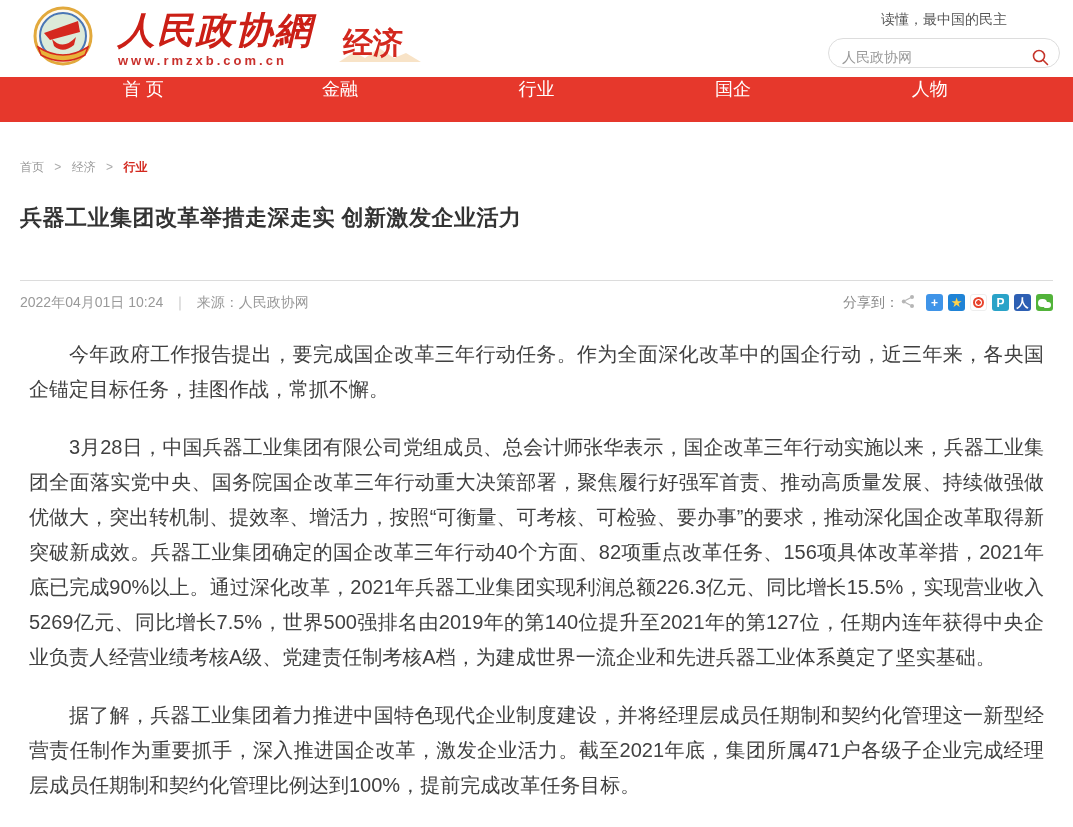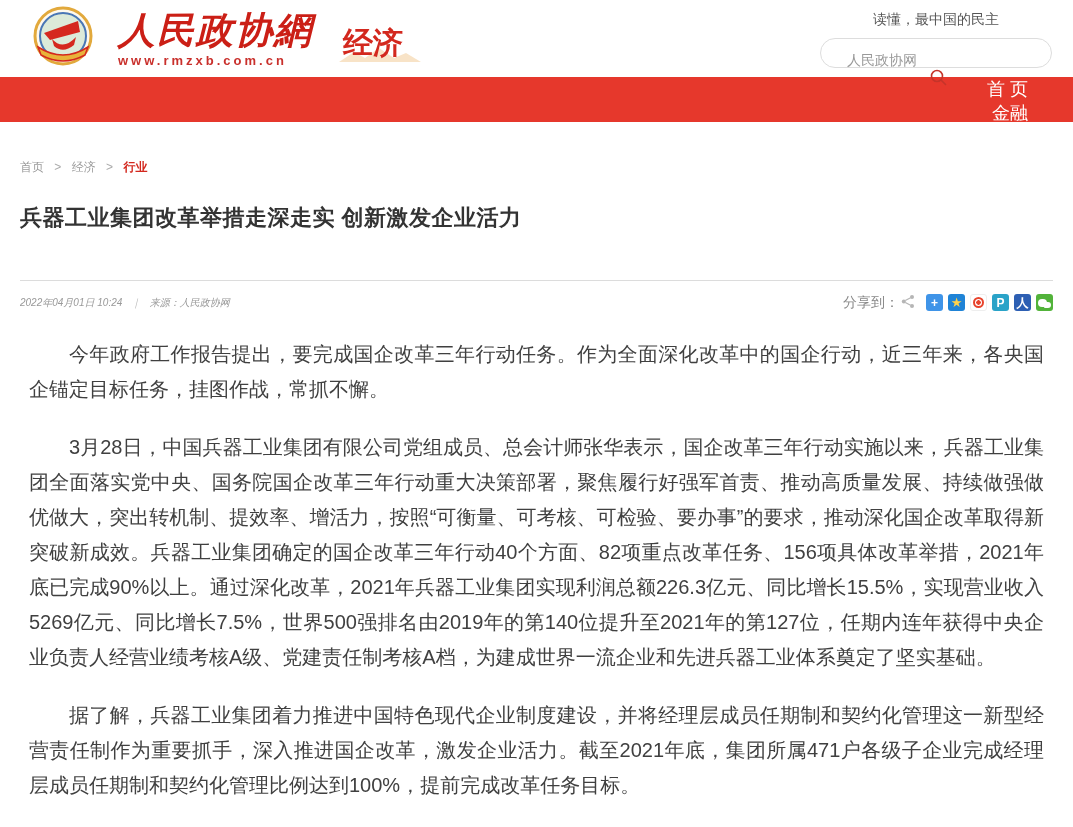--- a/index.html
+++ b/index.html
@@ -11,45 +11,45 @@
   .logo-wrap { position:absolute; left:30px; top:5px; display:flex; align-items:flex-start; }
   .emblem { width:66px; height:66px; display:block; }
   .wordmark { margin-left:22px; padding-top:6px; }
   .site-name { font-family:"Liberation Serif","DejaVu Serif",serif; font-style:italic; font-weight:bold;
                font-size:37px; color:#cb1f16; letter-spacing:2px; line-height:1.1; white-space:nowrap; }
   .site-url { font-size:13px; font-weight:bold; color:#c9302c; letter-spacing:3px; margin-top:1px; }
   .channel { margin-left:30px; position:relative; padding-top:18px; }
   .channel-text { font-size:30px; font-weight:bold; color:#d3281e; position:relative; z-index:2; }
   .mountain { position:absolute; left:-4px; bottom:2px; z-index:1; }
 
-  .header-right { position:absolute; right:21px; top:11px; width:232px; }
+  .header-right { position:absolute; right:13px; top:11px; width:232px; }
   .slogan { font-size:14px; color:#555; text-align:center; margin-bottom:9px; }
-  .searchbox { display:flex; align-items:center; height:30px; border:1px solid #ddd; border-radius:16px; padding:13px 10px 0 13px; background:#fff;flex-direction:column; }
+  .searchbox { display:flex; align-items:center; height:30px; border:1px solid #ddd; border-radius:16px; padding:7px 10px 0 13px; background:#fff; }
   .searchbox input { border:none; outline:none; flex:1; font-size:14px; color:#333; background:transparent; font-family:inherit; }
   .searchbox input::placeholder { color:#999; }
   .search-icon { display:flex; }
 
   
-  .nav { height:45px; display:flex; align-items:flex-end; padding:0 45px;flex-direction:column; }
+  .nav { height:45px; display:flex; align-items:flex-start; padding:0 45px; }
   .nav-item { flex:1; display:flex; align-items:center; justify-content:center;
               color:#fff; font-size:18px; text-decoration:none; cursor:pointer; white-space:nowrap; }
 
   
   .content { margin:0 20px; }
   .breadcrumb { padding-top:37px; font-size:12px; color:#999; }
   .breadcrumb a { color:#999; text-decoration:none; cursor:pointer; }
   .breadcrumb .sep { margin:0 7px; color:#aaa; }
   .breadcrumb .active { color:#d3281e; font-weight:bold; }
 
   .article-title { margin-top:27px; font-size:22px; font-weight:bold; color:#333; letter-spacing:0.5px; }
 
   .divider { border-top:1px solid #dcdcdc; margin-top:47px; }
 
   .meta-row { display:flex; justify-content:space-between; align-items:center; padding:13px 0 2px; }
-  .meta-left { color:#999; font-size:10px;font-style:italic; }
+  .meta-left { color:#999; font-size:14px; }
   .meta-left .meta-sep { margin:0 6px; color:#bbb; }
 
   .share { display:flex; align-items:flex-start; color:#888; font-size:14px; }
   .share-node { margin:0 6px 0 2px; display:flex; cursor:pointer; }
   .share-tile { width:17px; height:17px; border-radius:3px; margin-left:5px; cursor:pointer;
                 display:inline-flex; align-items:center; justify-content:center;
                 color:#fff; font-size:12px; font-weight:bold; line-height:1; }
   .share-tile.qzone { color:#ffd24a; font-size:13px; }
   .share-tile.weibo { border:1px solid #eee; }
   .weibo-eye { width:11px; height:11px; border:2px solid #e8432c; border-radius:50%;

